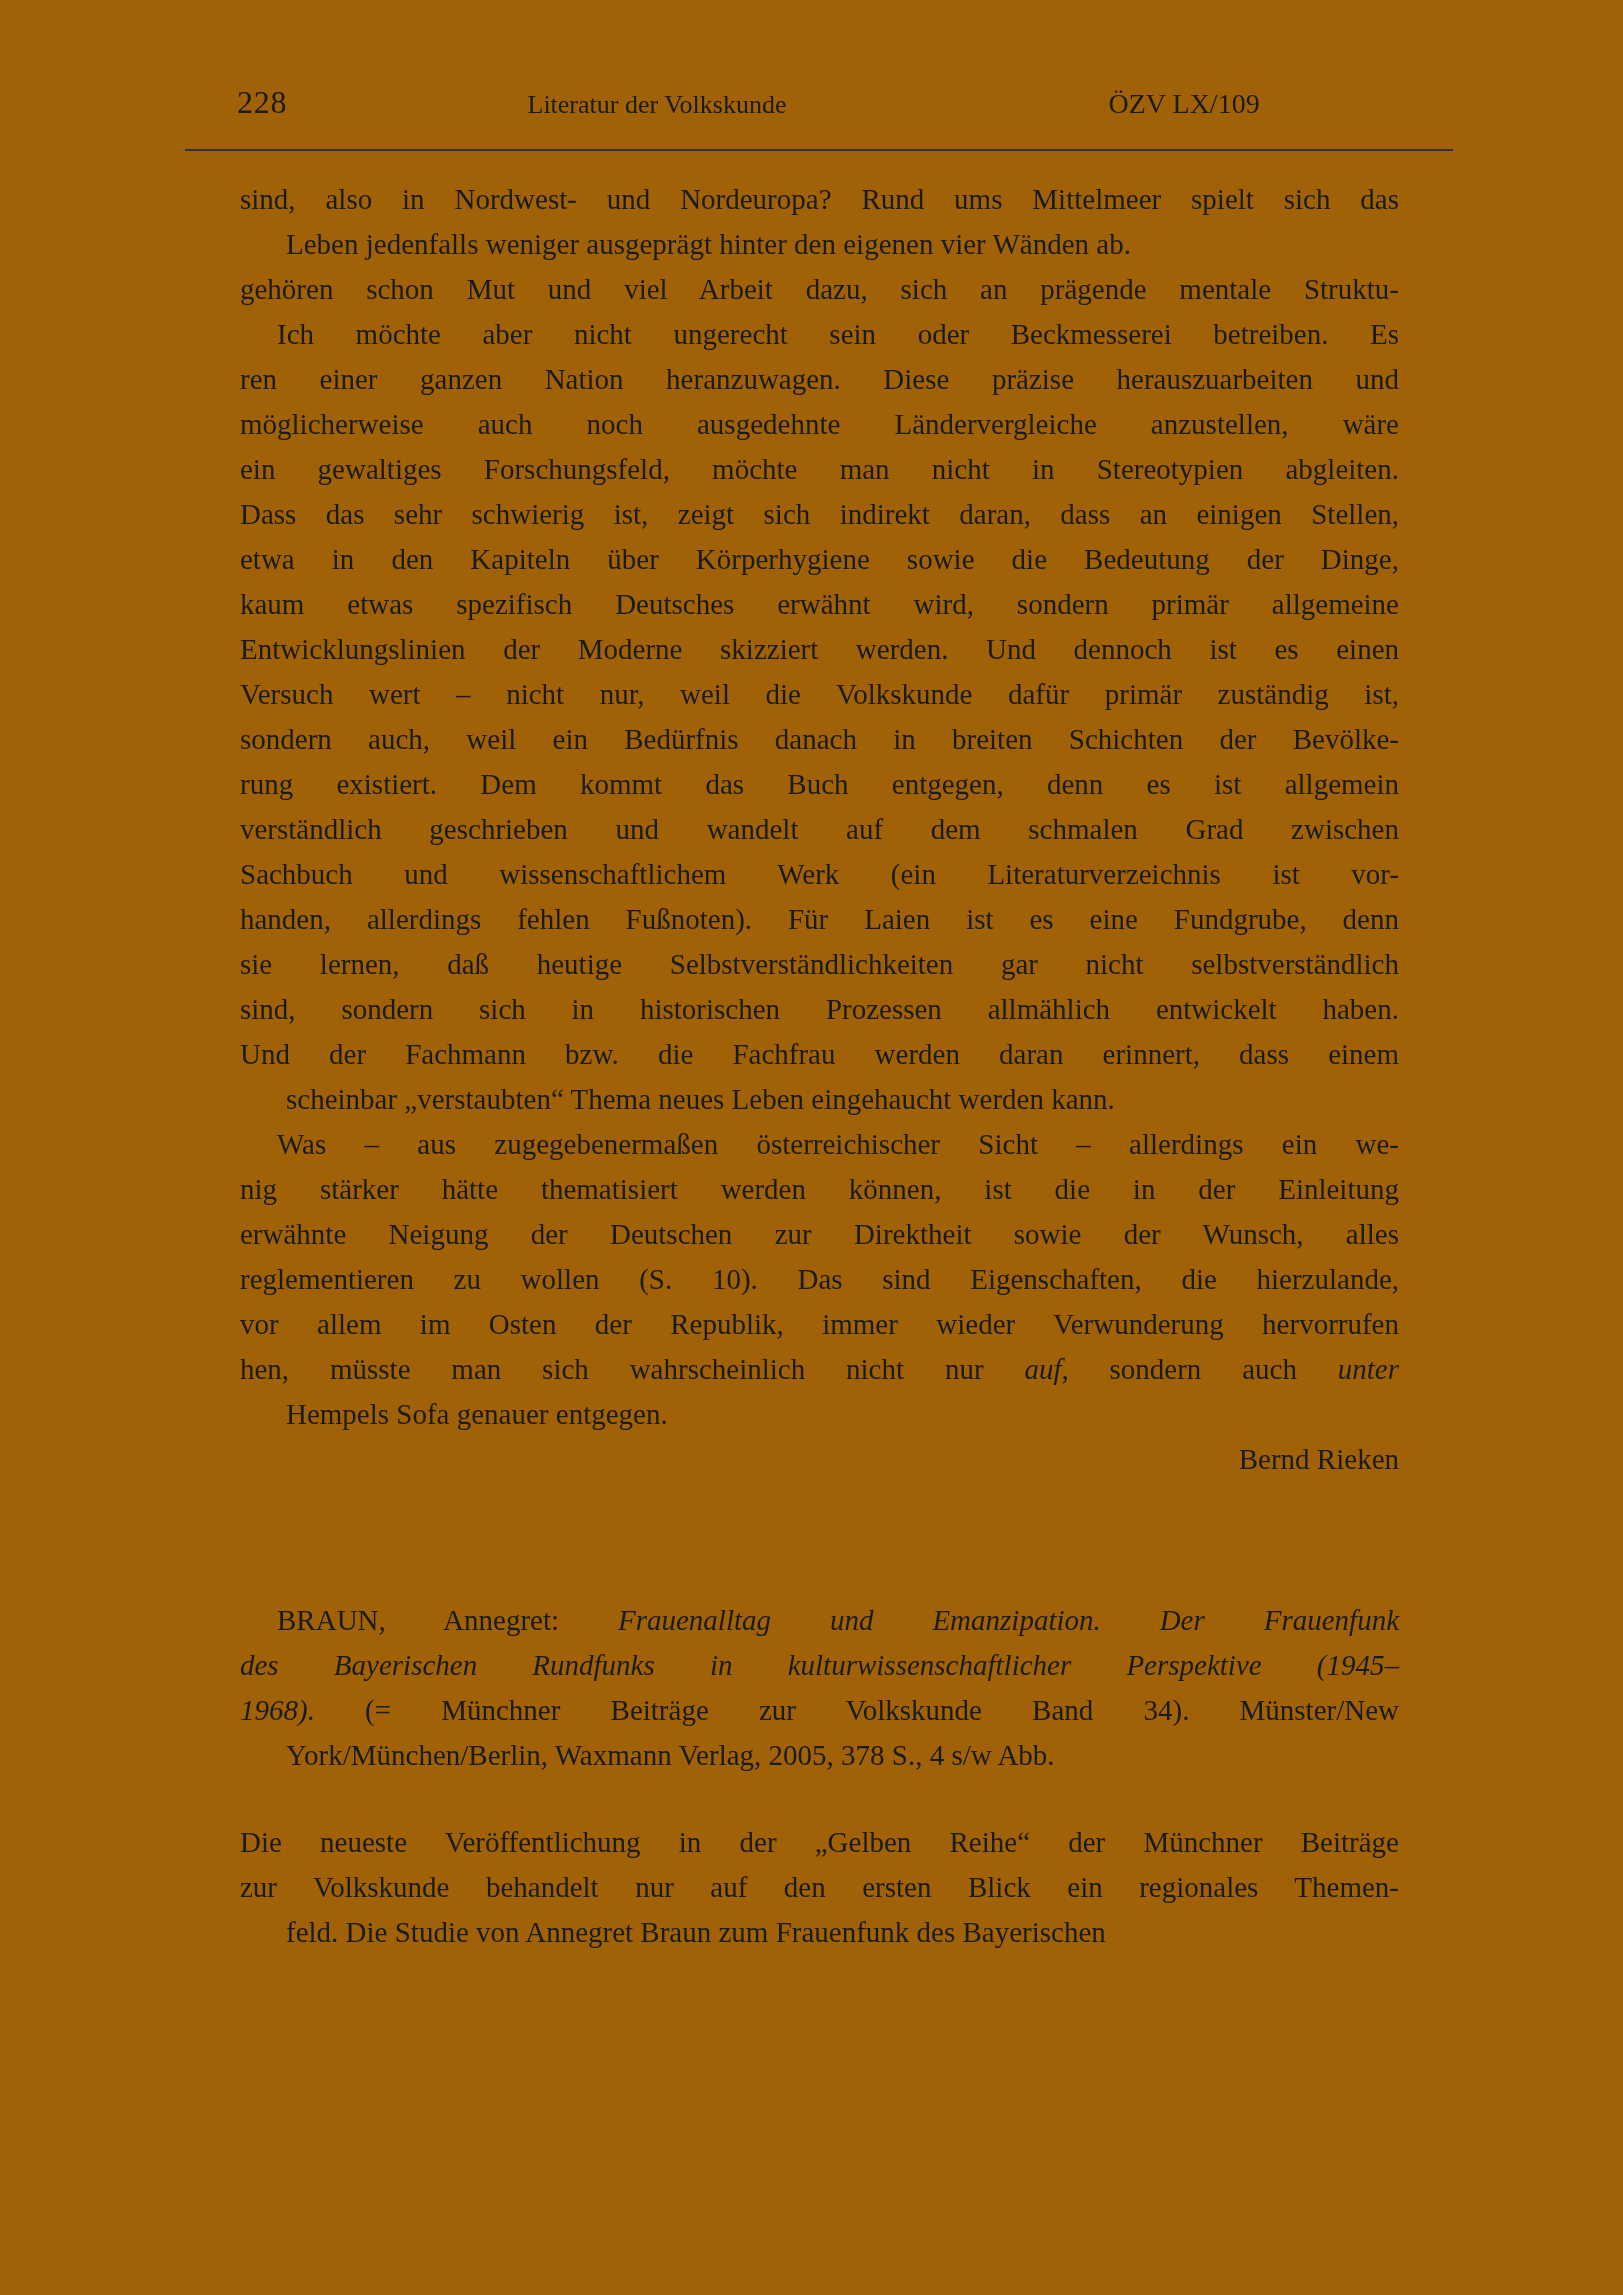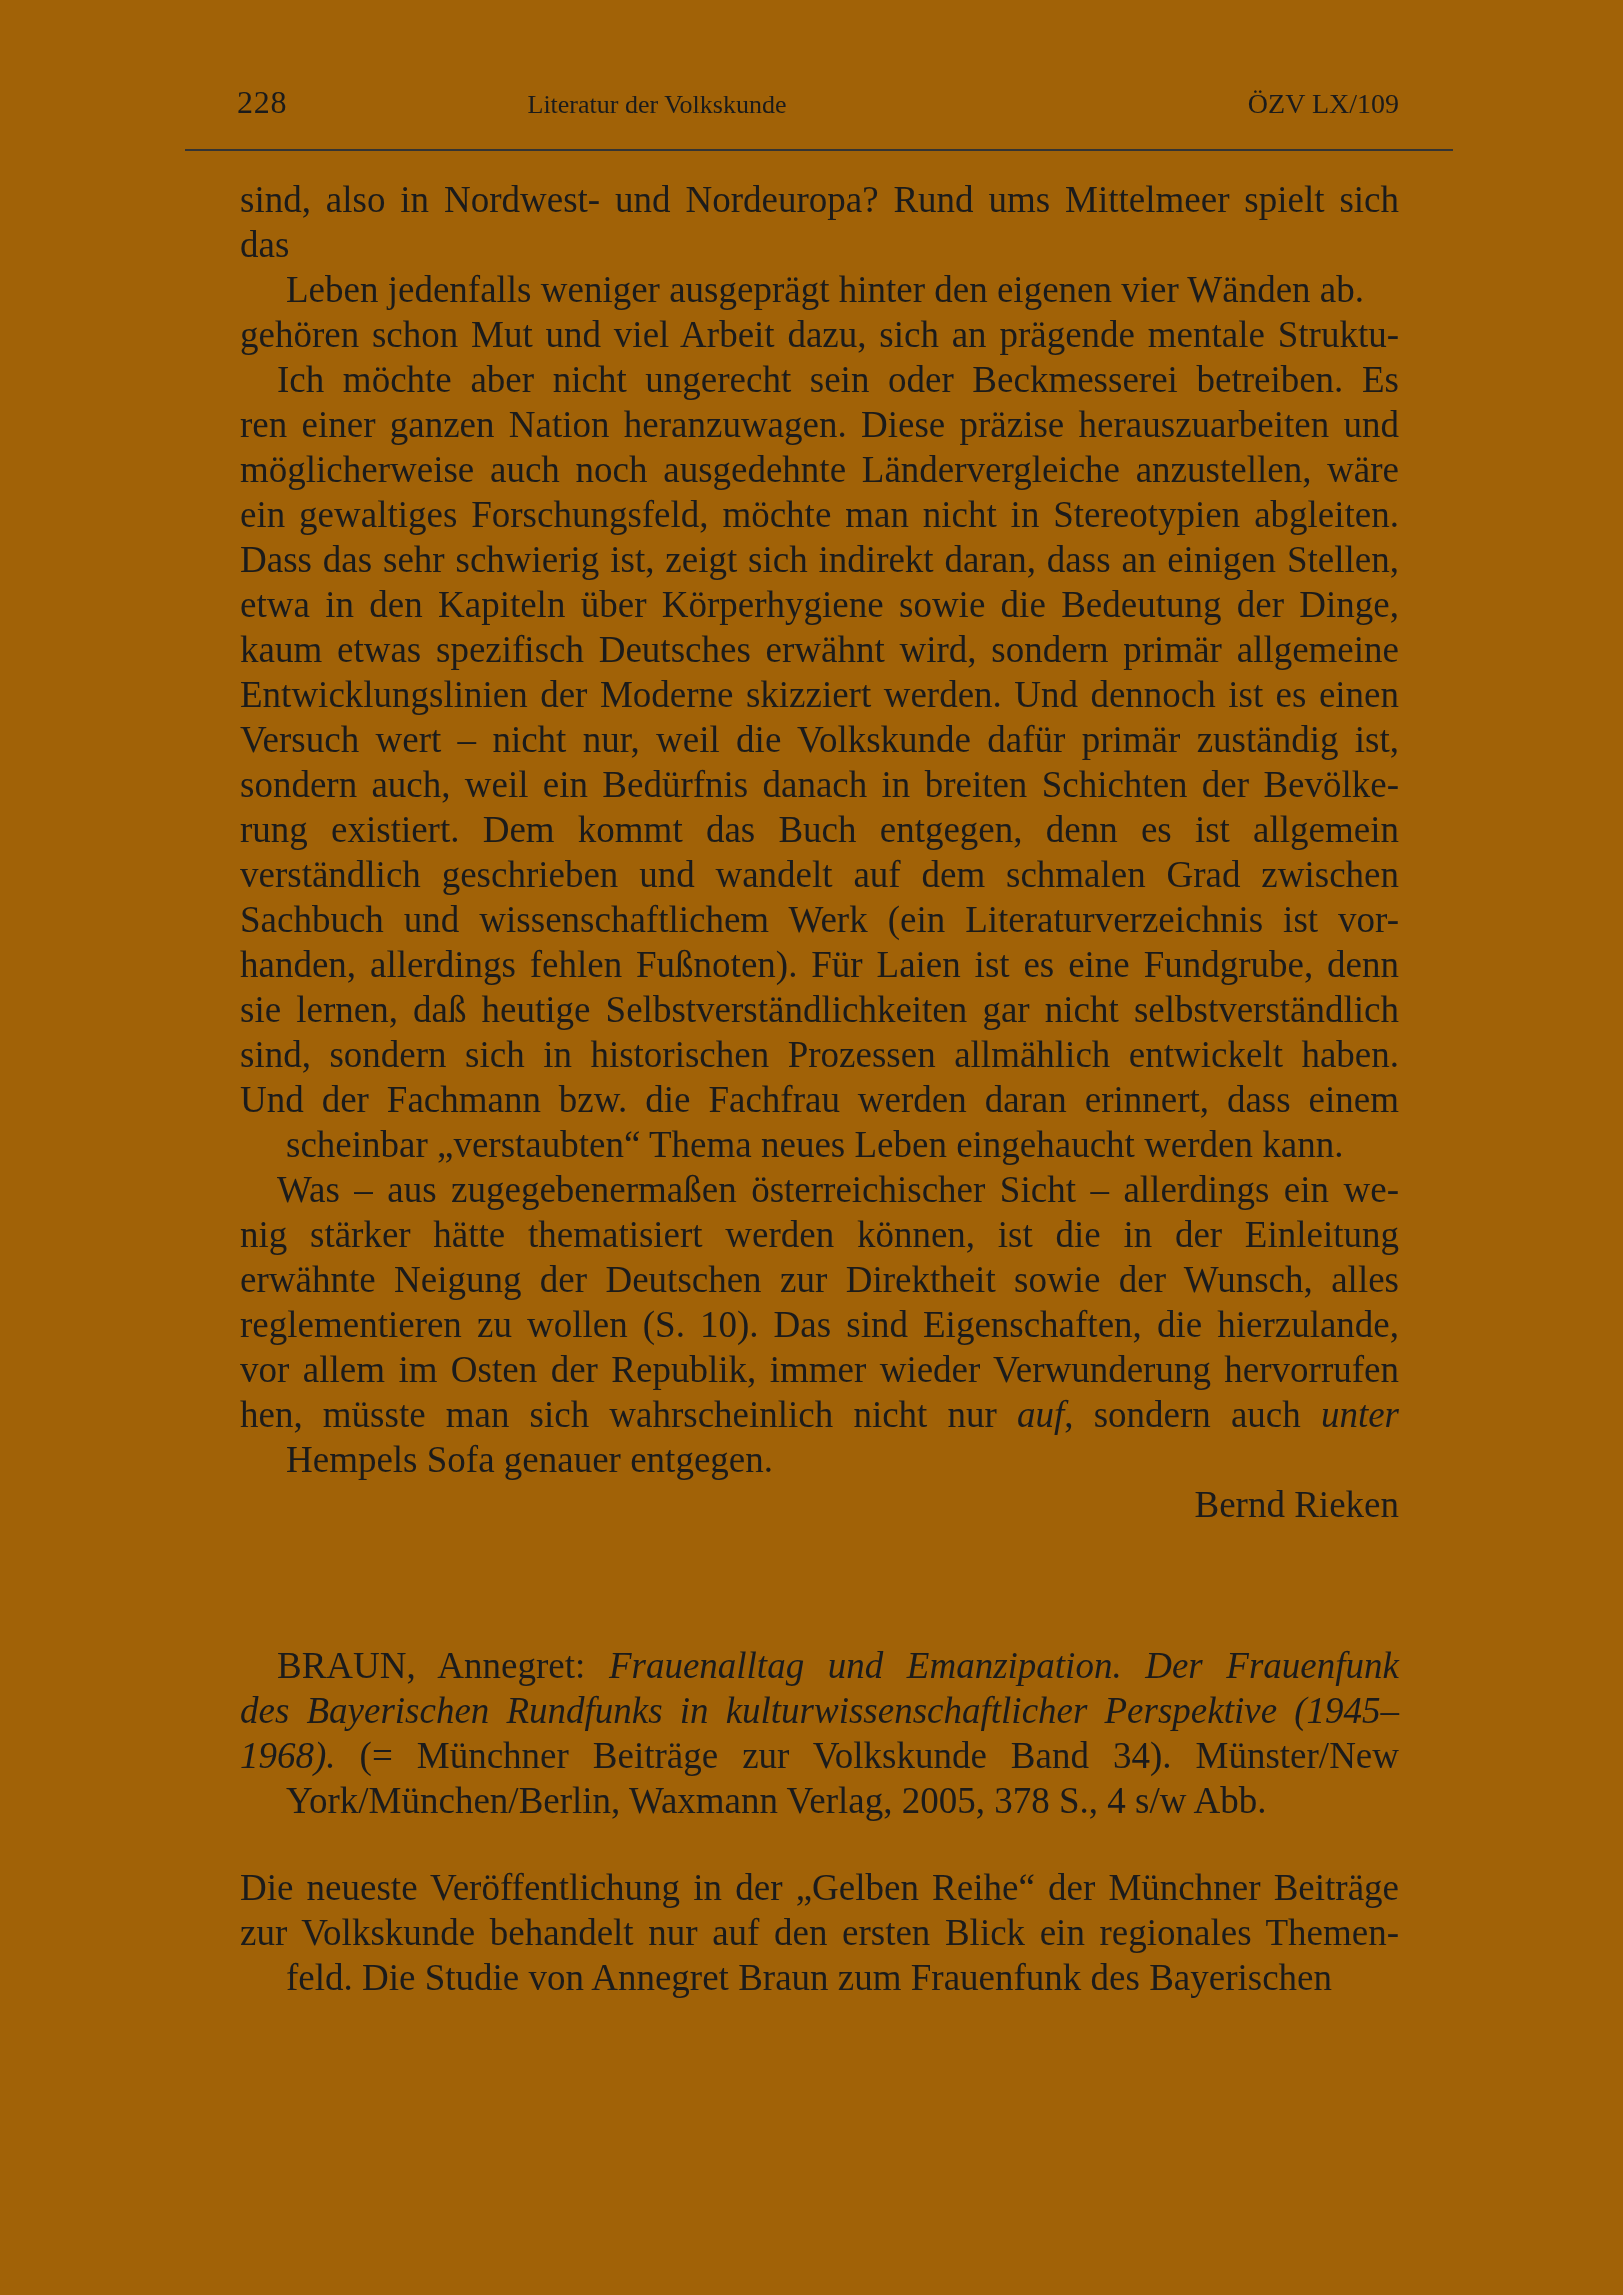--- a/index.html
+++ b/index.html
@@ -33,36 +33,36 @@
     letter-spacing: 0.8px;
   }
   .running-title {
     flex: 2;
     font-size: 26px;
     text-align: left;
   }
   .journal-ref {
     flex: 1;
     font-size: 28px;
-    text-align: right;
+    text-align: left;
   }
   .header-rule {
     position: absolute;
     top: 149px;
     left: 185px;
     width: 1268px;
     height: 2.4px;
     background: #343434;
   }
   .page-body {
     position: absolute;
     top: 177px;
     left: 240px;
     width: 1159px;
-    font-size: 37px;
+    font-size: 29px;
     line-height: 45px;
   }
   .line {
     text-align: justify;
     text-align-last: justify;
   }
   .line.last {
     text-align-last: left;
     margin-left: 46px;
   }

